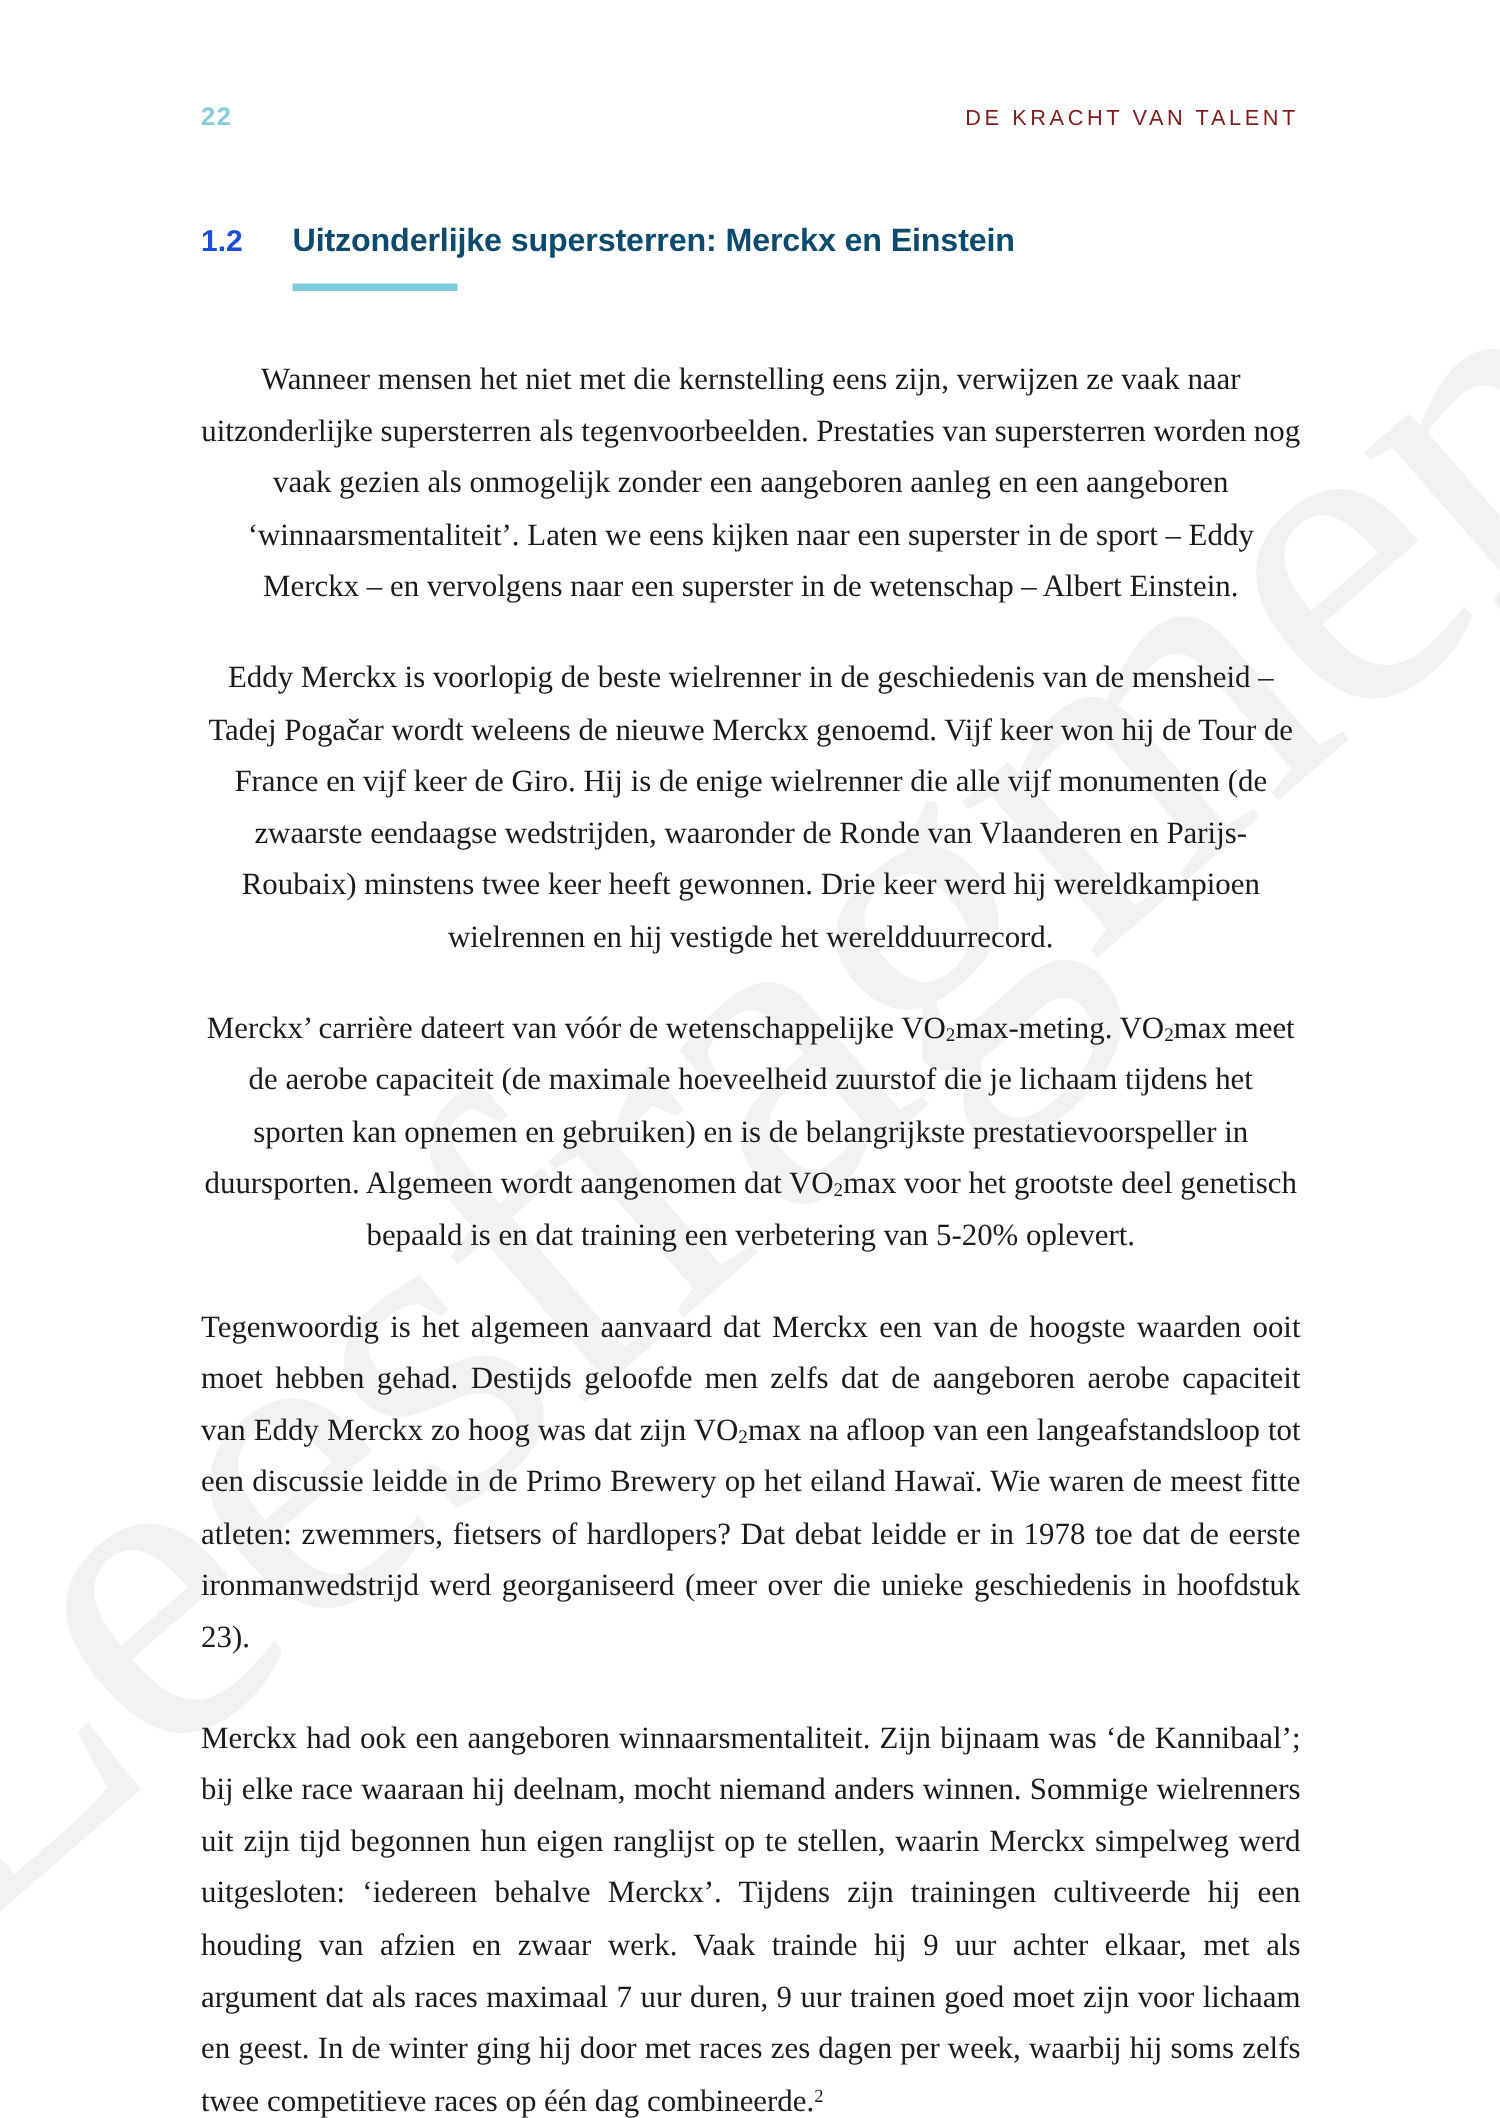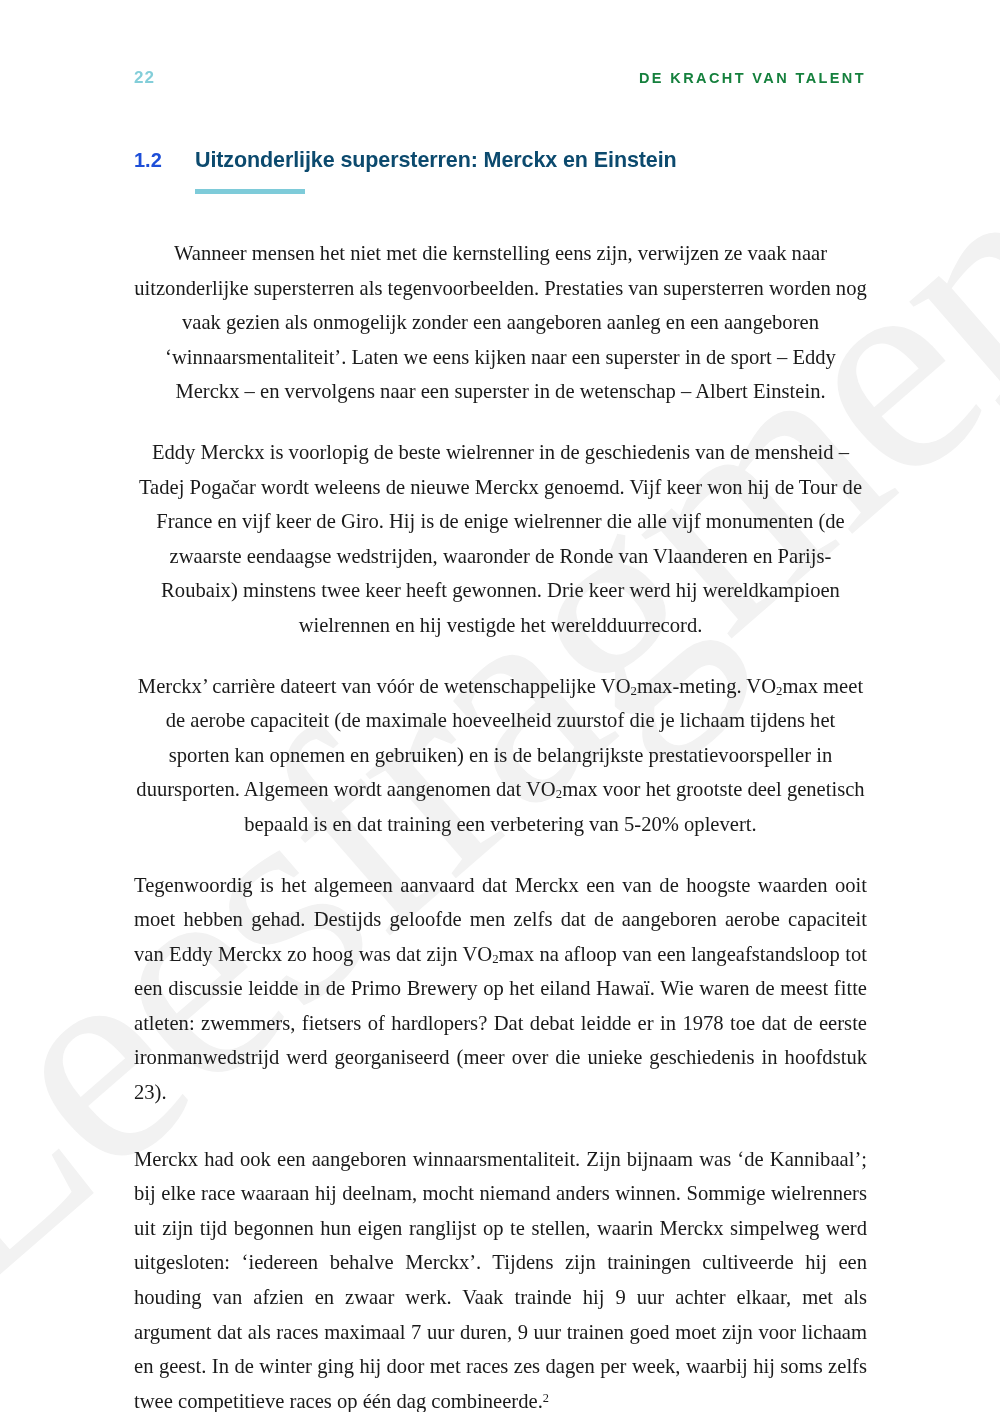--- a/index.html
+++ b/index.html
@@ -57,23 +57,23 @@
     font-family: "Liberation Sans", "DejaVu Sans", sans-serif;
     font-size: 17px;
     font-weight: bold;
     letter-spacing: 1px;
     color: #83ced9;
   }
 
   .book-title {
     font-family: "Liberation Sans", "DejaVu Sans", sans-serif;
     font-size: 14.5px;
-    font-weight: bold;
+    font-weight: normal;
     letter-spacing: 2.4px;
-    color: #15803d;
+    color: #7f1d1d;
     text-transform: uppercase;
   }
 
   
   .section-head {
     position: absolute;
     top: 148px;
     left: 134px;
     width: 760px;
   }

